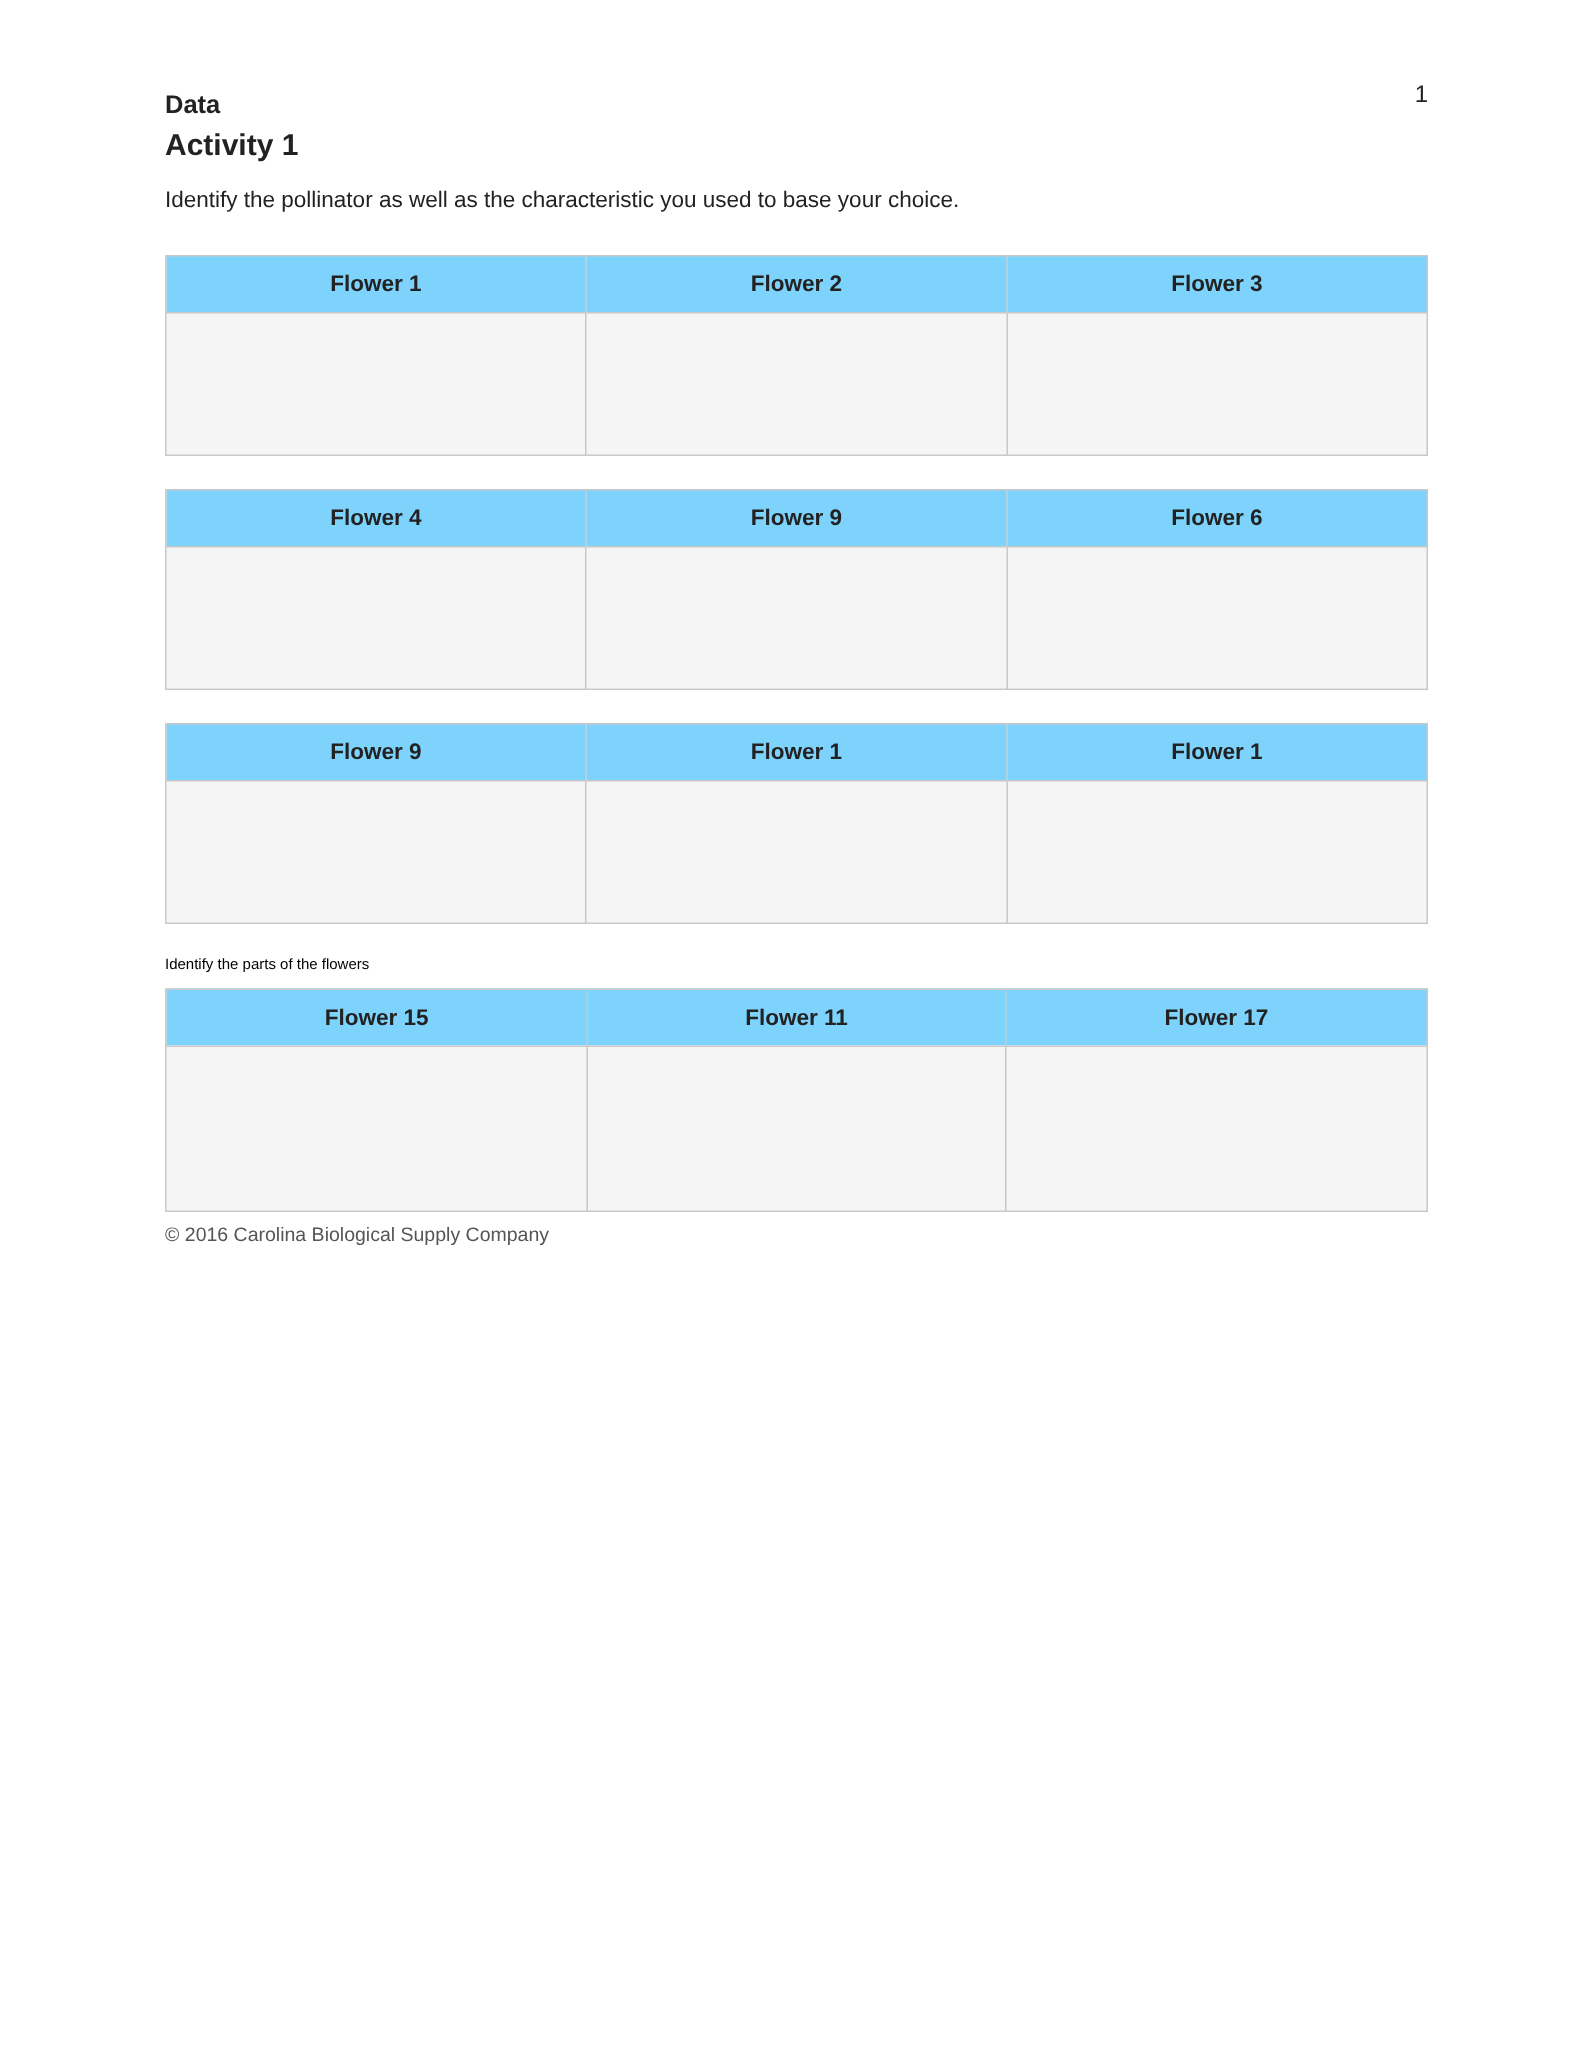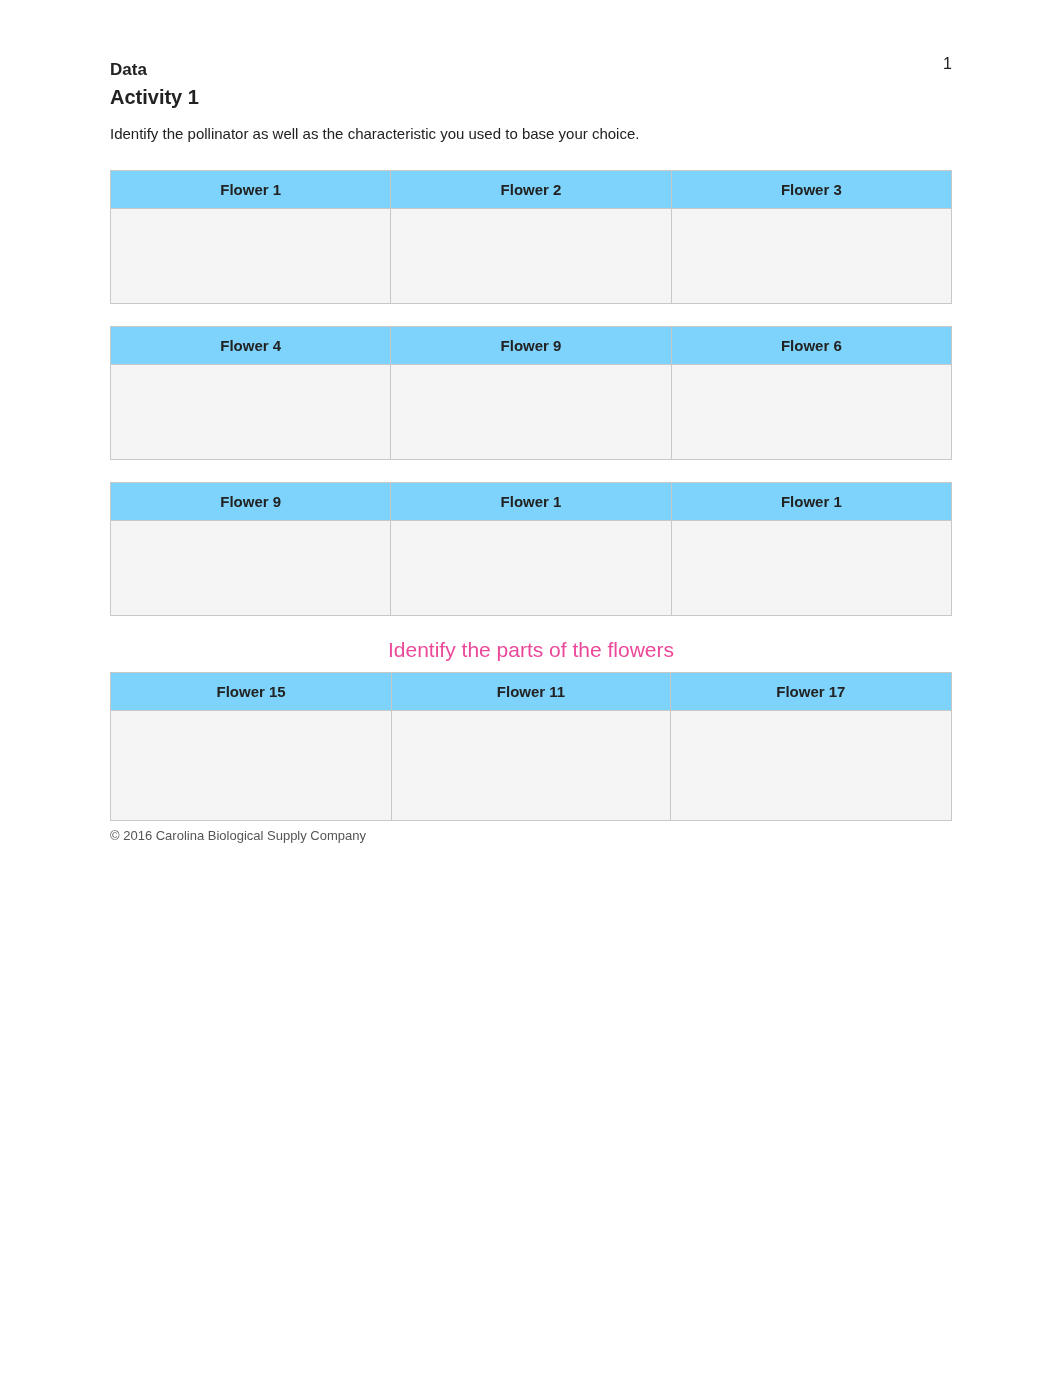--- a/index.html
+++ b/index.html
@@ -68,24 +68,23 @@
 
     .flower-table td {
       background-color: #f5f5f5;
       border: 1px solid #c8c8c8;
       height: 95px;
       vertical-align: top;
       padding: 8px;
     }
 
     .identify-parts-text {
-      font-size: 21px;
-      color: #ec4899;
+      font-size: 10px;
+      color: #000000;
       margin-bottom: 10px;
-      text-align: center;
     }
 
     .footer {
       position: absolute;
       bottom: 60px;
       left: 110px;
       font-size: 13px;
       color: #555;
     }
   </style>

